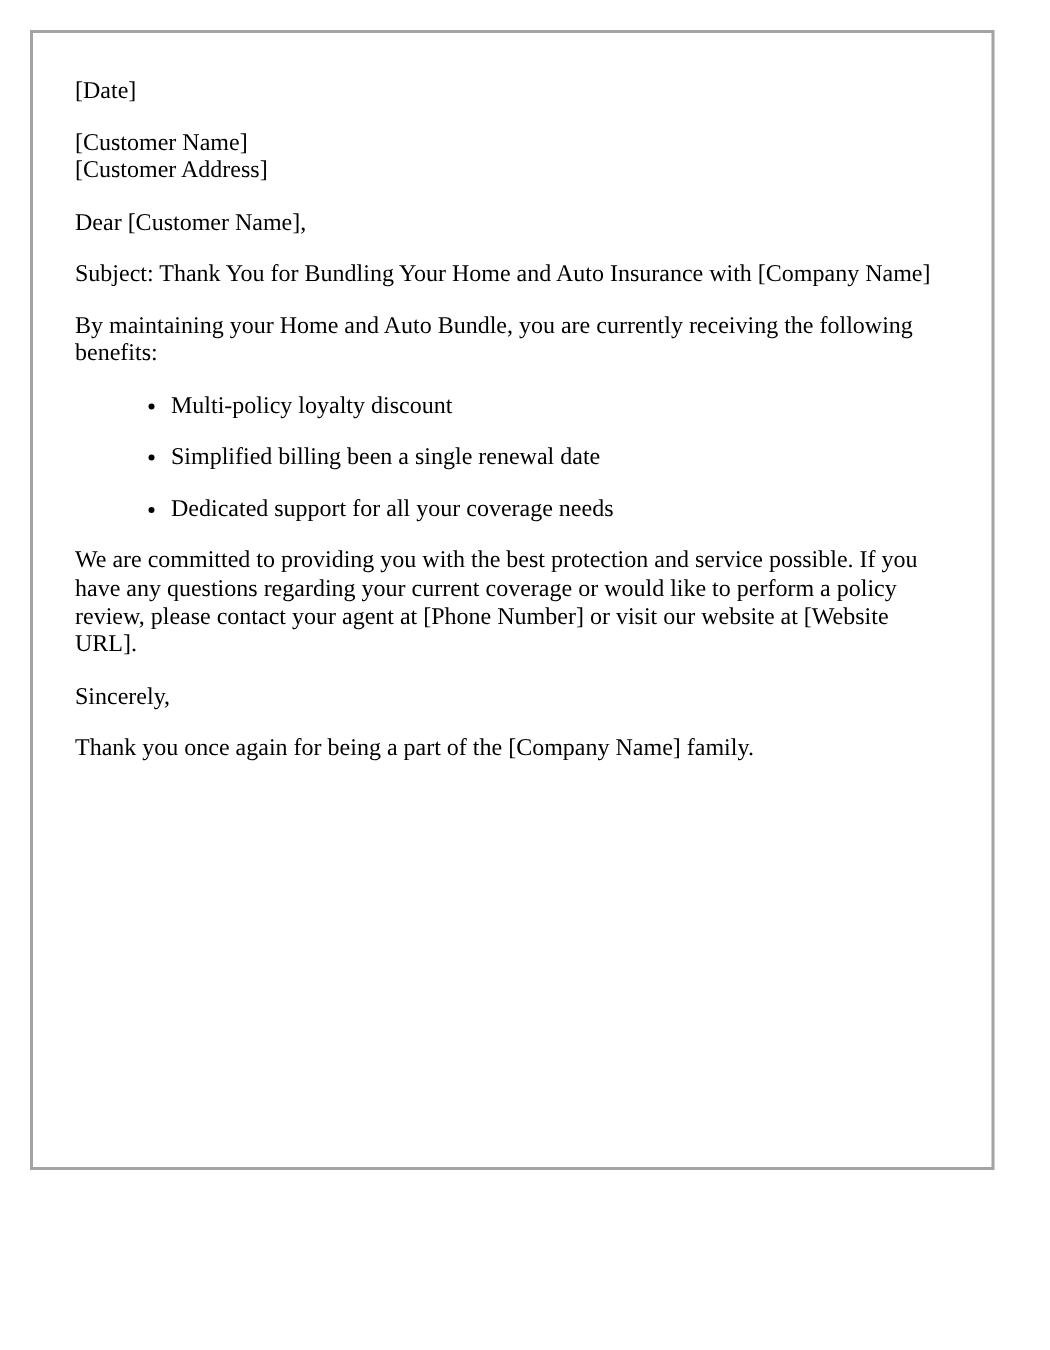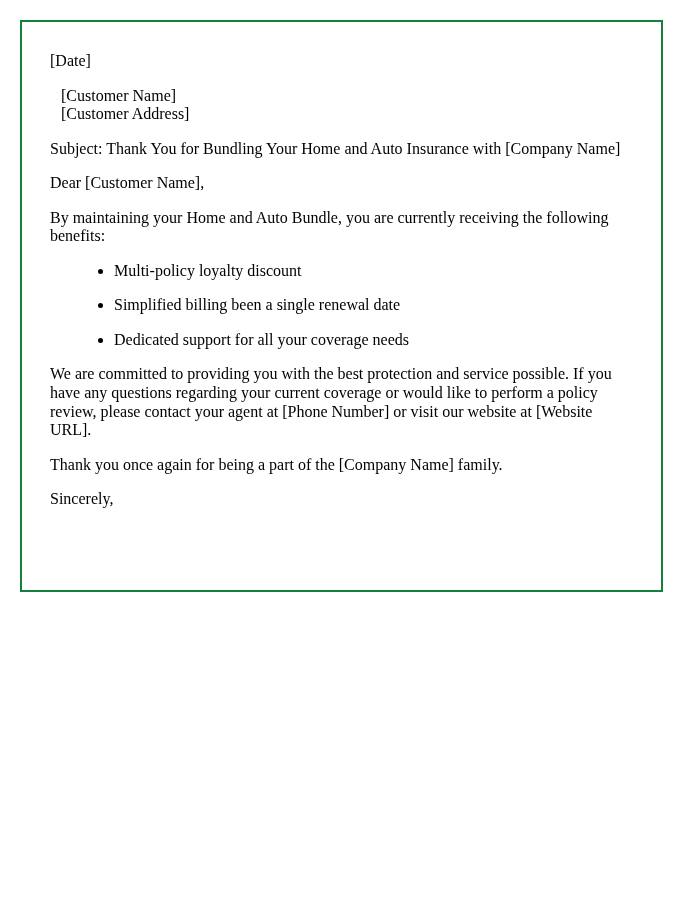--- a/index.html
+++ b/index.html
@@ -12,34 +12,34 @@
     height: 900px;
     position: relative;
     font-family: "Liberation Serif", "DejaVu Serif", serif;
     color: #000000;
   }
   .letter-frame {
     position: absolute;
     left: 20px;
     top: 20px;
     width: 643px;
-    height: 572px;
+    height: 760px;
     box-sizing: border-box;
-    border: 2px solid #15803d;
+    border: 2px solid #a3a3a3;
     background: #ffffff;
     padding: 14px 28px;
     font-size: 16px;
     line-height: 1.16;
     overflow: hidden;
   }
   .letter-frame p {
     margin: 16px 0;
   }
   .block {
-    margin: 16px 11px;
+    margin: 16px 0;
   }
   .block .line {
     display: block;
   }
   ul.benefits-list {
     margin: 16px 0;
     padding-left: 48px;
     list-style-type: disc;
   }
   ul.benefits-list li {
@@ -52,34 +52,34 @@
 
 <div class="letter-frame">
 
   <p>[Date]</p>
 
   <div class="block">
     <span class="line">[Customer Name]</span>
     <span class="line">[Customer Address]</span>
   </div>
 
+  <p>Dear [Customer Name],</p>
+
   <p>Subject: Thank You for Bundling Your Home and Auto Insurance with [Company Name]</p>
-
-  <p>Dear [Customer Name],</p>
 
 
   <p>By maintaining your Home and Auto Bundle, you are currently receiving the following benefits:</p>
 
   <ul class="benefits-list">
     <li>Multi-policy loyalty discount</li>
     <li>Simplified billing been a single renewal date</li>
     <li>Dedicated support for all your coverage needs</li>
   </ul>
 
 
   <p>We are committed to providing you with the best protection and service possible. If you have any questions regarding your current coverage or would like to perform a policy review, please contact your agent at [Phone Number] or visit our website at [Website URL].</p>
 
+  <p>Sincerely,</p>
+
   <p>Thank you once again for being a part of the [Company Name] family.</p>
-
-  <p>Sincerely,</p>
 
 
 </div>
 
 </body></html>

